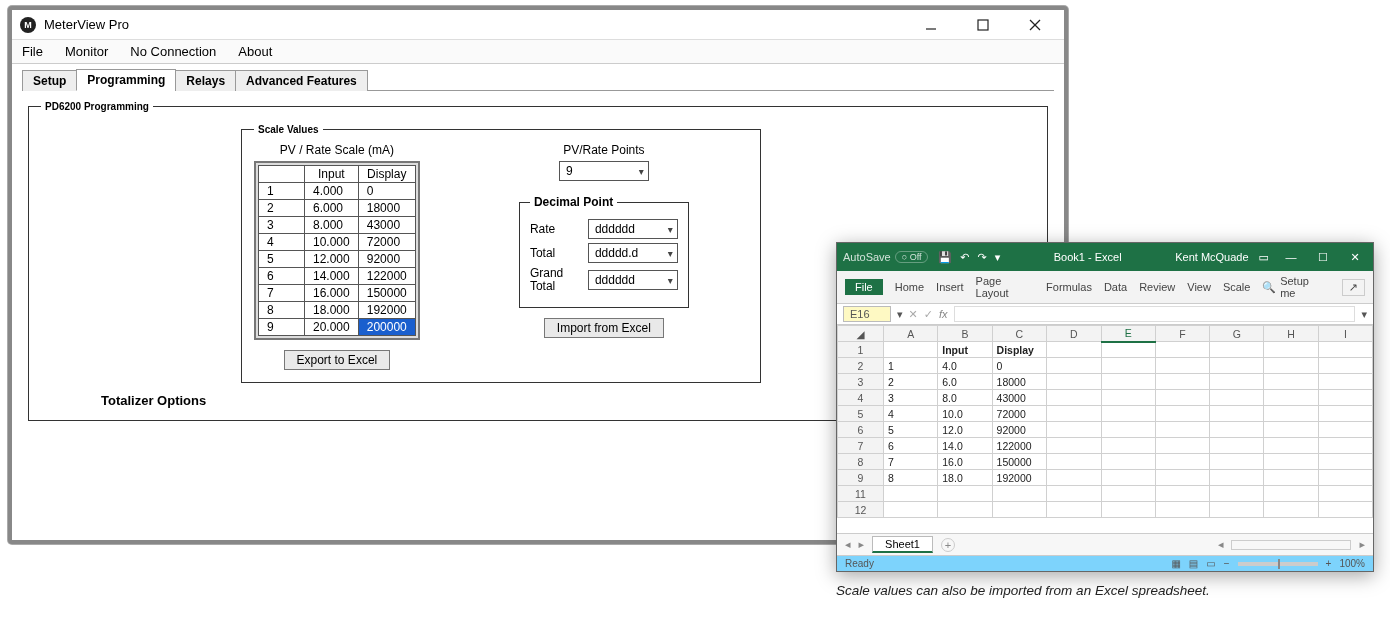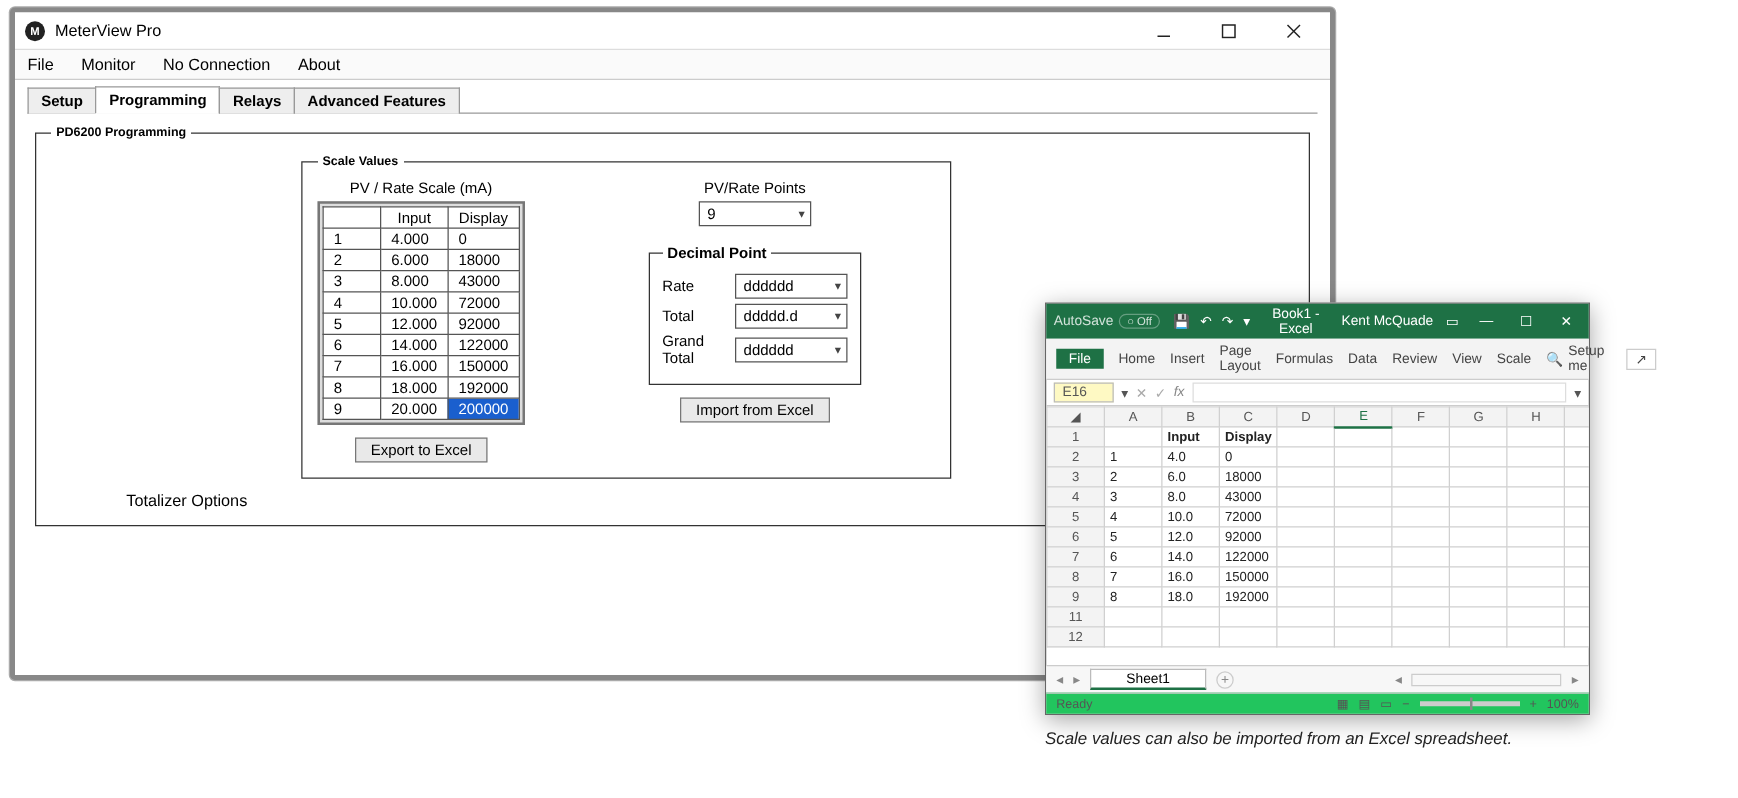--- a/index.html
+++ b/index.html
@@ -77,25 +77,25 @@
   .mvp-combobox .chev { font-size:10px; color:#444; }
 
   .dp-row { display:flex; align-items:center; gap:10px; margin: 4px 0; font-size:12px;}
   .dp-label { width:48px; }
 
   fieldset.dec-point { border:1px solid #333; padding:6px 10px 10px 10px; margin-top:4px;}
   fieldset.dec-point legend { font-size:12px; font-weight:bold; padding:0 4px;}
 
   .pvpoints-row { display:flex; flex-direction:column; align-items:center; margin-bottom:10px;}
 
-  .totalizer-legend { font-size:13px; font-weight:normal; margin-left: 60px; margin-top: 4px; }
+  .totalizer-legend { font-size:13px; font-weight:bold; margin-left: 60px; margin-top: 4px; }
 
   
   .xl-window {
-    position: absolute; left: 836px; top: 242px; width: 436px; height: 330px;
+    position: absolute; left: 836px; top: 242px; width: 538px; height: 330px;
     background:#fff; border:1px solid #666; box-shadow: 0 4px 18px rgba(0,0,0,.35);
     display:flex; flex-direction:column;
   }
   .xl-titlebar {
     background:#1e7145; color:#fff; height:28px; display:flex; align-items:center;
     font-size:11px; padding:0 6px; gap:10px;
   }
   .xl-titlebar .autosave { opacity:.8; display:flex; align-items:center; gap:4px;}
   .xl-titlebar .pill { display:inline-block; border:1px solid #fff6; border-radius:8px; padding:0 6px; font-size:9px;}
   .xl-titlebar .qicons { display:flex; gap:8px; align-items:center;}
@@ -130,26 +130,26 @@
   table.xl-grid th.rowhdr { width:22px; text-align:center;}
   table.xl-grid td.rownum { background:#f3f3f3; text-align:center; color:#555;}
   table.xl-grid th.selcol { border-bottom:2px solid #1e7145; color:#1e7145;}
   td.bold { font-weight:bold; }
 
   .xl-sheet-tabs {
     border-top:1px solid #ccc; display:flex; align-items:center; font-size:11px;
     padding:2px 8px; gap:8px; background:#f7f7f7;
   }
   .xl-sheet-tabs .nav { color:#888; }
-  .xl-sheet-tab { border:1px solid #bbb; border-bottom:2px solid #1e7145; padding:1px 28px; background:#fff;}
+  .xl-sheet-tab { border:1px solid #bbb; border-bottom:2px solid #1e7145; padding:1px 12px; background:#fff;}
   .xl-sheet-tabs .plus { color:#888; border:1px solid #ccc; border-radius:50%; width:14px; height:14px; display:inline-flex;align-items:center;justify-content:center; font-size:11px;}
 
   .xl-statusbar {
     border-top:1px solid #ccc; display:flex; align-items:center; font-size:10px;
-    padding:2px 8px; color:#555; background:#22c55e; gap:8px;justify-content:flex-end;
+    padding:2px 8px; color:#555; background:#7dd3fc; gap:8px;justify-content:flex-end;
   }
   .xl-statusbar .spacer { flex:1; }
   .xl-zoom-slider { width:80px; height:4px; background:#ccc; position:relative;}
   .xl-zoom-slider::after{ content:""; position:absolute; left:50%; top:-3px; width:2px; height:10px; background:#888;}
 
   
   .caption {
     position:absolute; left:836px; top:582px; width:520px; font-size:13.5px;
     font-style: italic; color:#222; line-height:1.35;
   }

